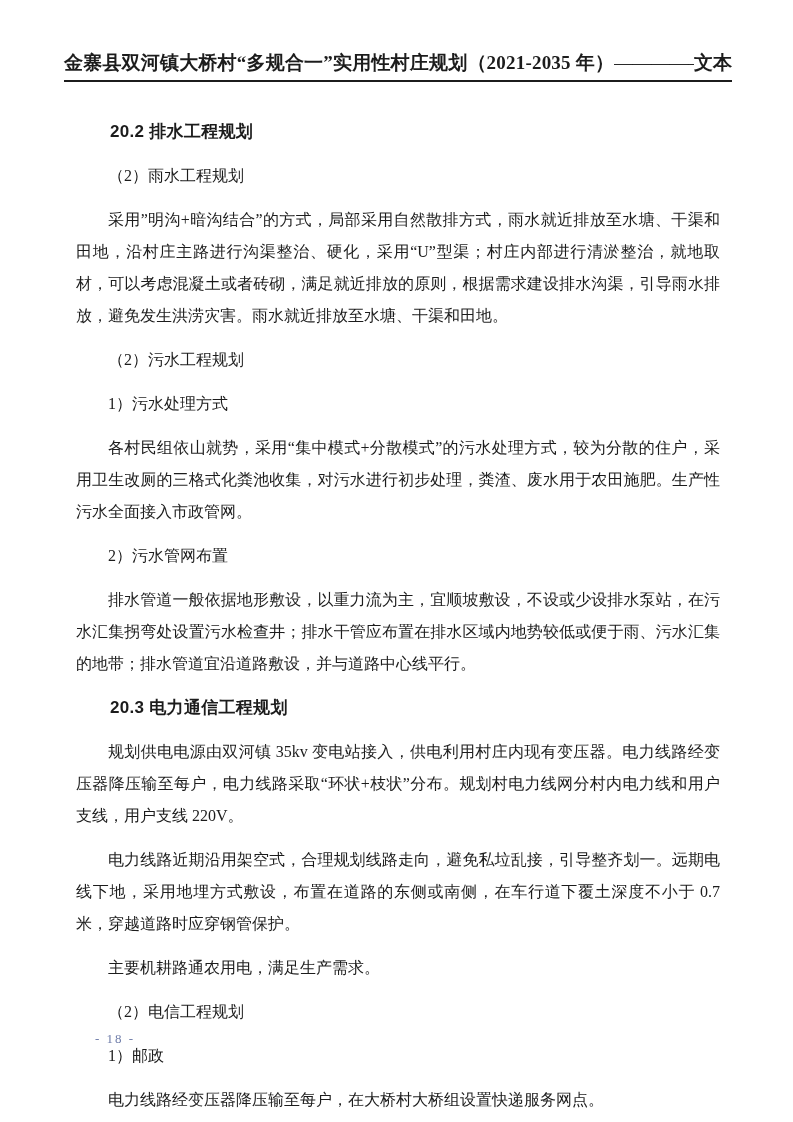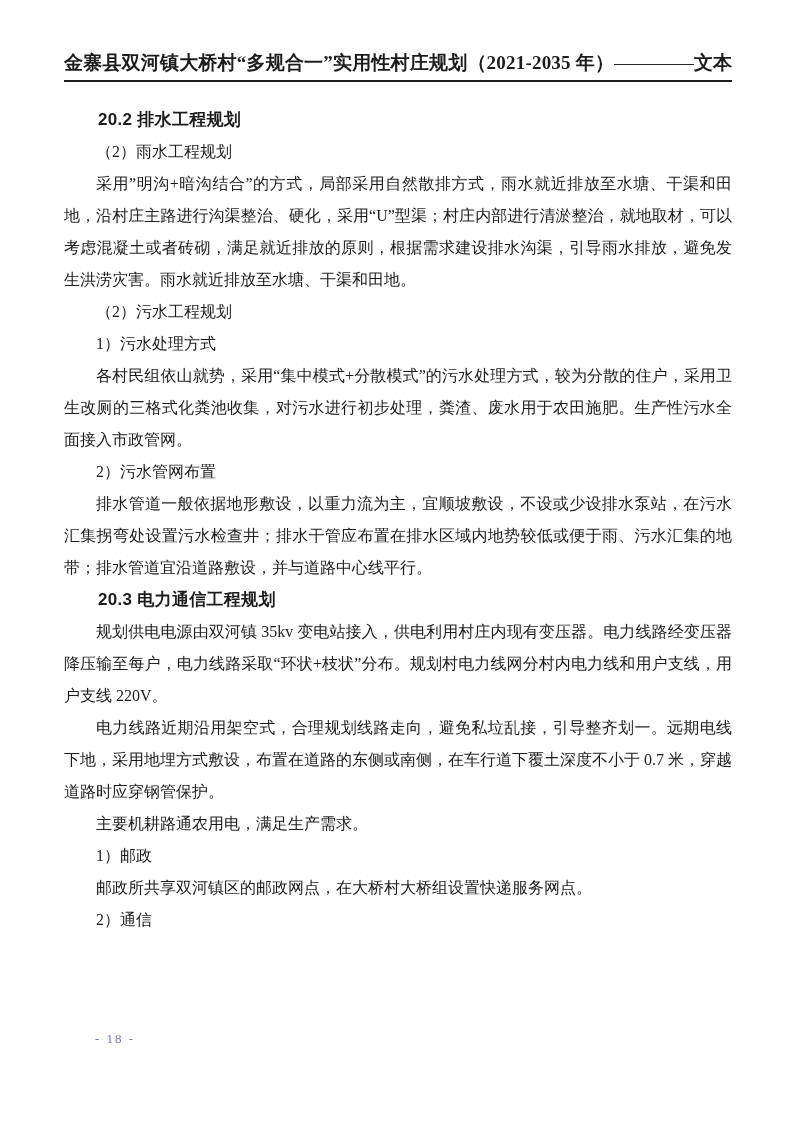--- a/index.html
+++ b/index.html
@@ -38,21 +38,21 @@
   .doc-body {
     position: absolute;
     left: 64px; top: 104px;
     width: 668px;
     font-size: 16px;
     line-height: 32px;
     text-align: justify;
     text-justify: inter-ideograph;
   }
   .doc-body p, .doc-body h2 {
-    margin: 0;
+    margin: 12px;
     text-indent: 2em;
   }
   .doc-body h2.section-heading {
     font-size: 17px;
     font-weight: bold;
     font-family: "Liberation Sans", "DejaVu Sans", sans-serif;
     line-height: 32px;
     letter-spacing: 0.3px;
   }
   .doc-body p.sub-line { text-align: left; }
@@ -81,20 +81,21 @@
   <p class="paragraph">采用”明沟+暗沟结合”的方式，局部采用自然散排方式，雨水就近排放至水塘、干渠和田地，沿村庄主路进行沟渠整治、硬化，采用“U”型渠；村庄内部进行清淤整治，就地取材，可以考虑混凝土或者砖砌，满足就近排放的原则，根据需求建设排水沟渠，引导雨水排放，避免发生洪涝灾害。雨水就近排放至水塘、干渠和田地。</p>
   <p class="sub-line">（2）污水工程规划</p>
   <p class="sub-line">1）污水处理方式</p>
   <p class="paragraph">各村民组依山就势，采用“集中模式+分散模式”的污水处理方式，较为分散的住户，采用卫生改厕的三格式化粪池收集，对污水进行初步处理，粪渣、废水用于农田施肥。生产性污水全面接入市政管网。</p>
   <p class="sub-line">2）污水管网布置</p>
   <p class="paragraph">排水管道一般依据地形敷设，以重力流为主，宜顺坡敷设，不设或少设排水泵站，在污水汇集拐弯处设置污水检查井；排水干管应布置在排水区域内地势较低或便于雨、污水汇集的地带；排水管道宜沿道路敷设，并与道路中心线平行。</p>
   <h2 class="section-heading">20.3 电力通信工程规划</h2>
   <p class="paragraph">规划供电电源由双河镇 35kv 变电站接入，供电利用村庄内现有变压器。电力线路经变压器降压输至每户，电力线路采取“环状+枝状”分布。规划村电力线网分村内电力线和用户支线，用户支线 220V。</p>
   <p class="paragraph">电力线路近期沿用架空式，合理规划线路走向，避免私垃乱接，引导整齐划一。远期电线下地，采用地埋方式敷设，布置在道路的东侧或南侧，在车行道下覆土深度不小于 0.7 米，穿越道路时应穿钢管保护。</p>
   <p class="paragraph">主要机耕路通农用电，满足生产需求。</p>
+  <p class="sub-line">（2）电信工程规划</p>
   <p class="sub-line">1）邮政</p>
-  <p class="paragraph">邮政所共享双河镇区的邮政网点，在大桥村大桥组设置快递服务网点。</p>
+  <p class="paragraph">电力线路经变压器降压输至每户，在大桥村大桥组设置快递服务网点。</p>
   <p class="sub-line">2）通信</p>
 </main>
 
 <footer class="doc-footer">
   <span>- 18 -</span>
 </footer>
 
 </body></html>

